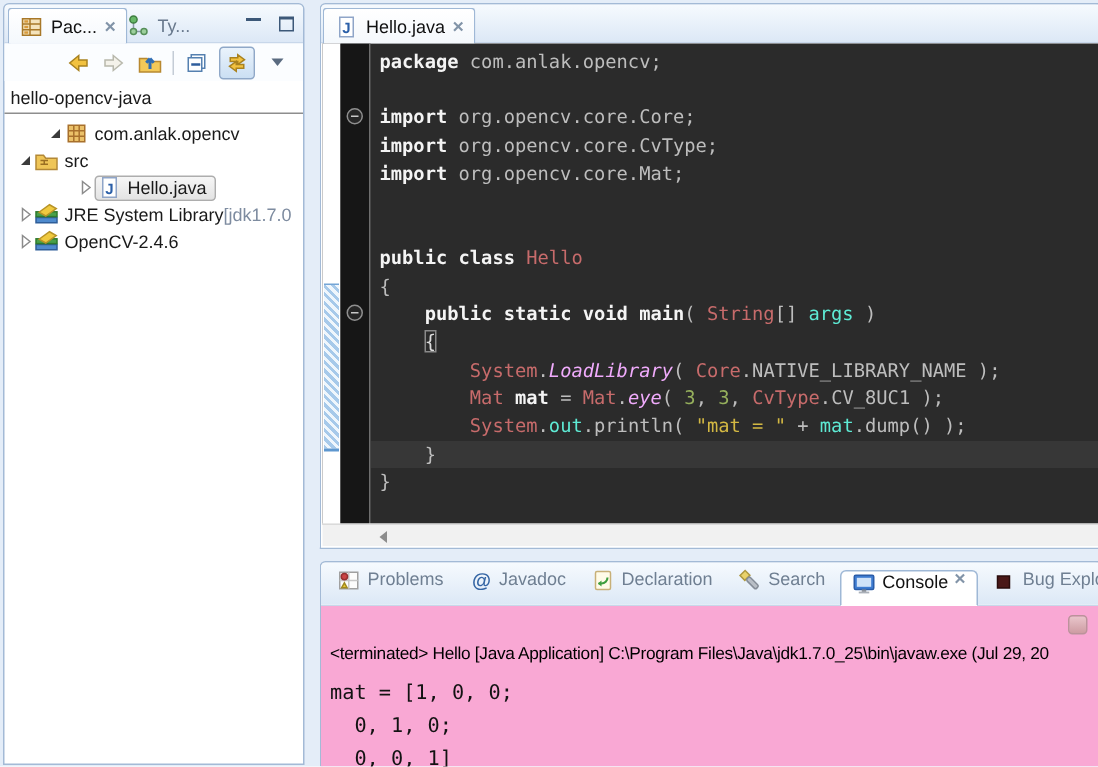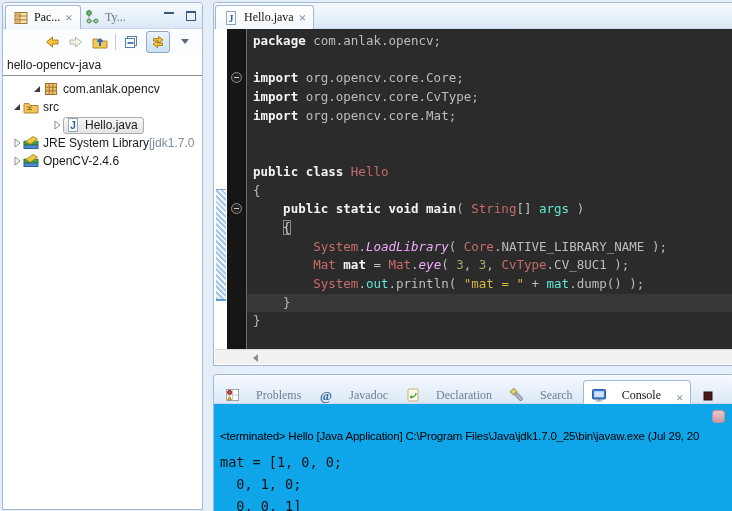--- a/index.html
+++ b/index.html
@@ -3,21 +3,21 @@
 <meta charset="utf-8">
 <style>
   * { margin:0; padding:0; box-sizing:border-box; }
   html,body { width:732px; height:511px; overflow:hidden; }
   body { background:#E4EDF8; font-family:"Liberation Sans",sans-serif; position:relative; }
 
   .panel { position:absolute; background:#fff; border:1px solid #A3BAD6; border-radius:4px 4px 0 0; }
 
   
   .tabbar { position:relative; height:26px; background:linear-gradient(#F6FAFE,#DCE8F6);
-            border-radius:3px 3px 0 0; border-bottom:1px solid #C8D7EA;font-family:Liberation Serif, serif; }
+            border-radius:3px 3px 0 0; border-bottom:1px solid #C8D7EA; }
   .tab { position:absolute; top:2px; height:24px; display:flex; align-items:center; gap:5px;
          padding:0 7px; font-size:12px; color:#68788C; white-space:nowrap; }
   .tab.active { background:linear-gradient(#FFFFFF,#F4F8FC); border:1px solid #9FB8D6; border-bottom:none;
                 border-radius:3px 3px 0 0; color:#111; z-index:2; }
   .closex { font-size:13px; font-weight:bold; color:#8294A8; line-height:10px; }
 
   
   #pkg { left:2px; top:2px; width:201px; height:508px; }
   .winbtns { position:absolute; right:6px; top:8px; display:flex; gap:12px; }
   .minbtn { width:10px; height:9px; border-top:2px solid #3C5878; margin-top:1px; }
@@ -63,26 +63,26 @@
   .tk-s { color:#D3B843; }
   .tk-bb { color:#DCDCDC; outline:1px solid #8A8A8A; outline-offset:-1px; }
   .hscroll { position:absolute; left:1px; right:0; bottom:1px; height:15px; background:#F1F1F1;
              border-top:1px solid #DADADA; }
   .harrow { position:absolute; left:38px; top:4px; width:0; height:0;
             border-top:4px solid transparent; border-bottom:4px solid transparent; border-right:5px solid #8C8C8C; }
 
   
   #bot { left:213px; top:374px; width:520px; height:137px; border-right:none; border-bottom:none; border-radius:4px 0 0 0; }
   #bot .tabbar { height:29px; display:flex; align-items:flex-end; padding-left:4px; gap:3px; }
-  .btab { position:static; display:flex; align-items:flex-end; gap:15px; height:24px; padding:0 7px;
+  .btab { position:static; display:flex; align-items:flex-start; gap:4px; height:24px; padding:0 7px;
           font-size:12px; color:#6F7F92; white-space:nowrap; }
   .btab.active { background:#FFFFFF; border:1px solid #9FB8D6; border-bottom:1px solid #FFF;
                  border-radius:4px 4px 0 0; margin-bottom:-1px; color:#111; z-index:2; }
   .bicon { width:16px; height:16px; flex:none; }
-  #botcontent { position:relative; height:107px; background:#0ea5e9; }
+  #botcontent { position:relative; height:107px; background:#f9a8d4; }
   .term-btn { position:absolute; right:8px; top:6px; width:13px; height:13px; border-radius:3px;
               border:1px solid #BB939B; background:linear-gradient(#E9C6CB,#CE9CA3); }
   .con-title { position:absolute; left:6px; top:26px; font-size:11.5px; letter-spacing:-0.2px; color:#000;
                white-space:pre; }
   .con-out { position:absolute; left:6px; top:47px; font:13.5px/22px "DejaVu Sans Mono",monospace;
              color:#121212; white-space:pre; }
 </style>
 </head>
 <body>
 

